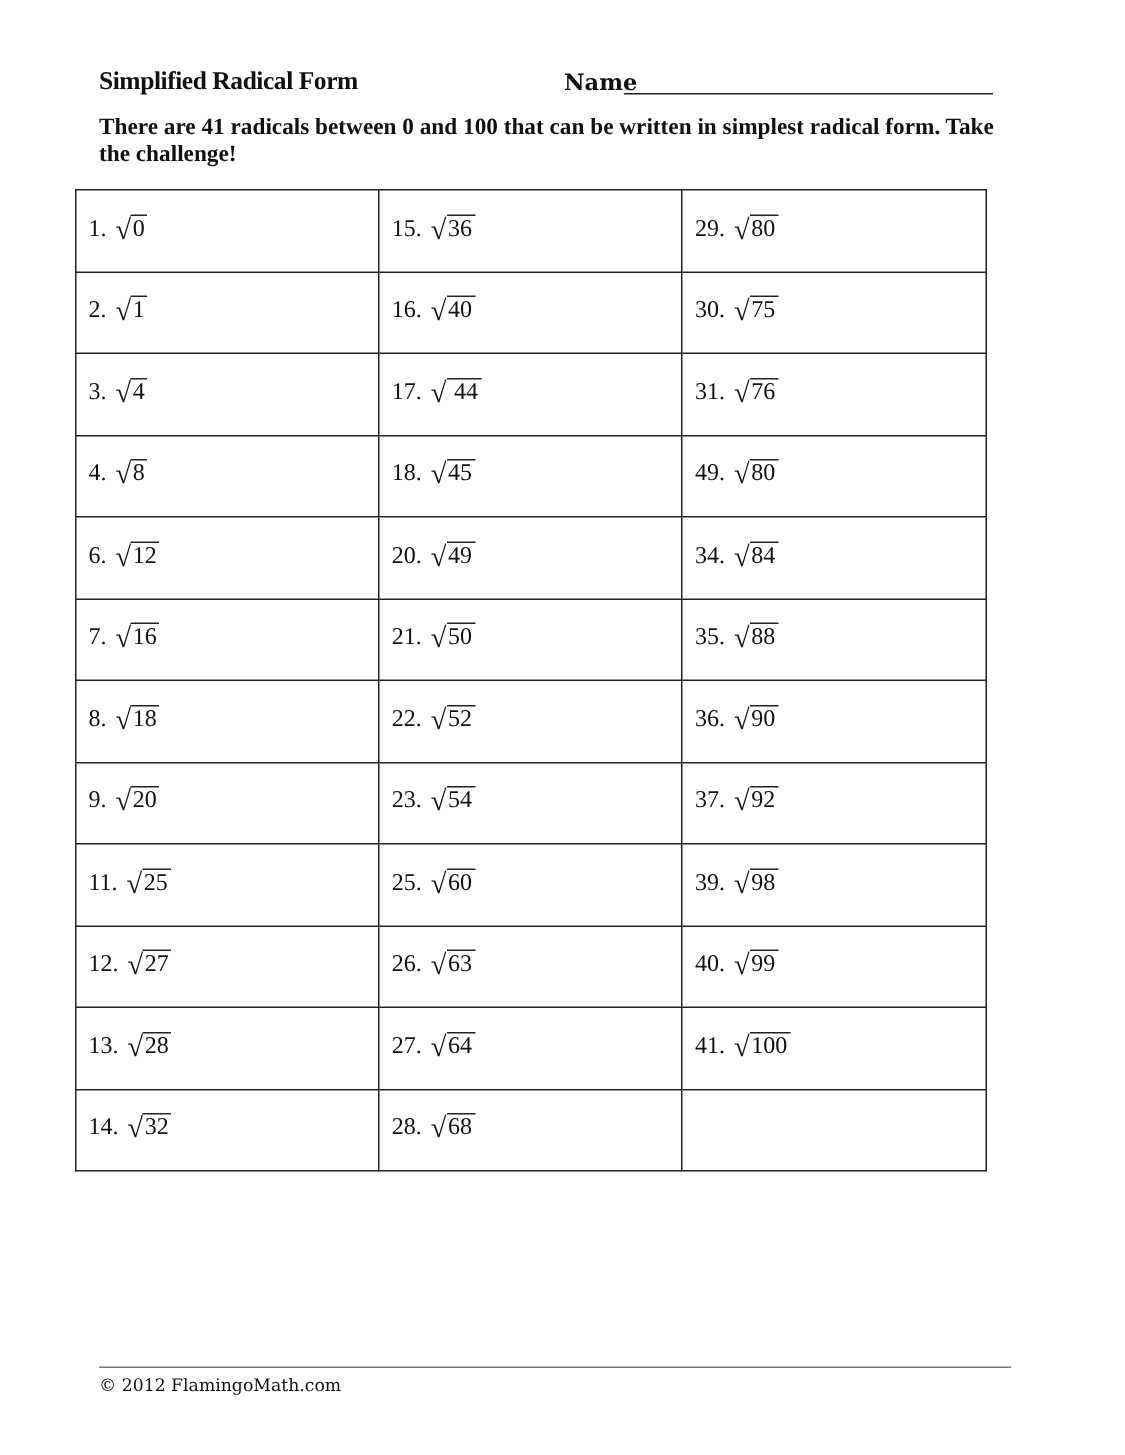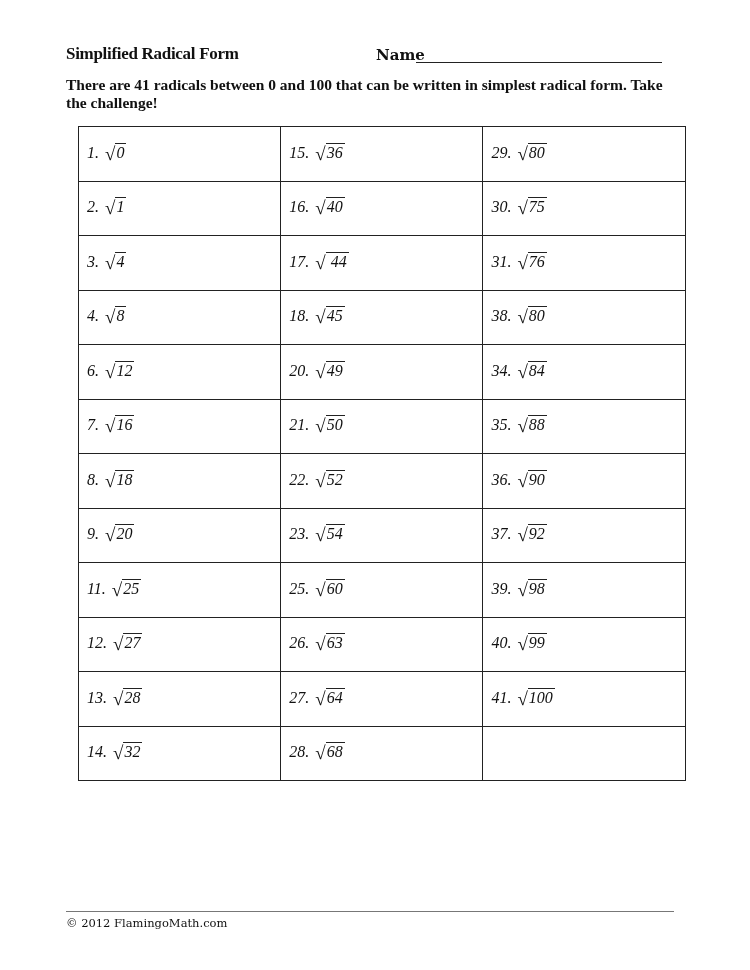--- a/index.html
+++ b/index.html
@@ -1,21 +1,21 @@
 <!DOCTYPE html>
 <html><head>
 <meta charset="utf-8">
 <style>
   html, body { margin:0; padding:0; background:#fff; }
   body { width:750px; height:970px; position:relative; font-family:"Liberation Serif", serif; color:#111; overflow:hidden; }
   .title { position:absolute; left:66px; top:44px; font-size:17px; font-weight:bold; font-family:Liberation Serif, serif; letter-spacing:-0.3px; }
   .name { position:absolute; left:376px; top:46px; font-size:15px; font-weight:bold; font-family:"DejaVu Serif", serif;text-align:right; }
   .name-line { position:absolute; left:416px; top:62px; width:246px; border-bottom:1px solid #222; }
   .intro { position:absolute; left:66px; top:76px; width:610px; font-size:15.5px; font-weight:bold; line-height:18px; }
-  table { position:absolute; left:78px; top:126px; border-collapse:collapse; width:608px;font-style:italic; }
+  table { position:absolute; left:50px; top:126px; border-collapse:collapse; width:608px; }
   td { border:1.5px solid #222; height:53.5px; width:202px; padding:0 0 0 8px; font-size:16px; vertical-align:middle; }
   .num { display:inline-block; }
   .rad { display:inline-block; margin-left:6px; position:relative; }
   .rad .sym { font-size:19px; vertical-align:-2px; }
   .rad .val { border-top:1px solid #222; padding:0 2px 0 1px; }
   .footer-line { position:absolute; left:66px; top:911px; width:608px; border-top:1.5px solid #777; }
   .copy { position:absolute; left:66px; top:916px; font-size:11.5px; font-weight:normal; font-family:"DejaVu Serif", serif; }
   .author { position:absolute; right:78px; top:972px; font-size:16px; font-style:italic; }
 </style>
 </head>
@@ -39,21 +39,21 @@
         <td><span class="num">30.</span><span class="rad"><span class="sym">√</span><span class="val">75</span></span></td>
       </tr>
       <tr>
         <td><span class="num">3.</span><span class="rad"><span class="sym">√</span><span class="val">4</span></span></td>
         <td><span class="num">17.</span><span class="rad"><span class="sym">√</span><span class="val"> 44</span></span></td>
         <td><span class="num">31.</span><span class="rad"><span class="sym">√</span><span class="val">76</span></span></td>
       </tr>
       <tr>
         <td><span class="num">4.</span><span class="rad"><span class="sym">√</span><span class="val">8</span></span></td>
         <td><span class="num">18.</span><span class="rad"><span class="sym">√</span><span class="val">45</span></span></td>
-        <td><span class="num">38.</span><span class="rad"><span class="sym">√</span><span class="val">80</span></span></td>
+        <td><span class="num">49.</span><span class="rad"><span class="sym">√</span><span class="val">80</span></span></td>
       </tr>
       <tr>
         <td><span class="num">6.</span><span class="rad"><span class="sym">√</span><span class="val">12</span></span></td>
         <td><span class="num">20.</span><span class="rad"><span class="sym">√</span><span class="val">49</span></span></td>
         <td><span class="num">34.</span><span class="rad"><span class="sym">√</span><span class="val">84</span></span></td>
       </tr>
       <tr>
         <td><span class="num">7.</span><span class="rad"><span class="sym">√</span><span class="val">16</span></span></td>
         <td><span class="num">21.</span><span class="rad"><span class="sym">√</span><span class="val">50</span></span></td>
         <td><span class="num">35.</span><span class="rad"><span class="sym">√</span><span class="val">88</span></span></td>

